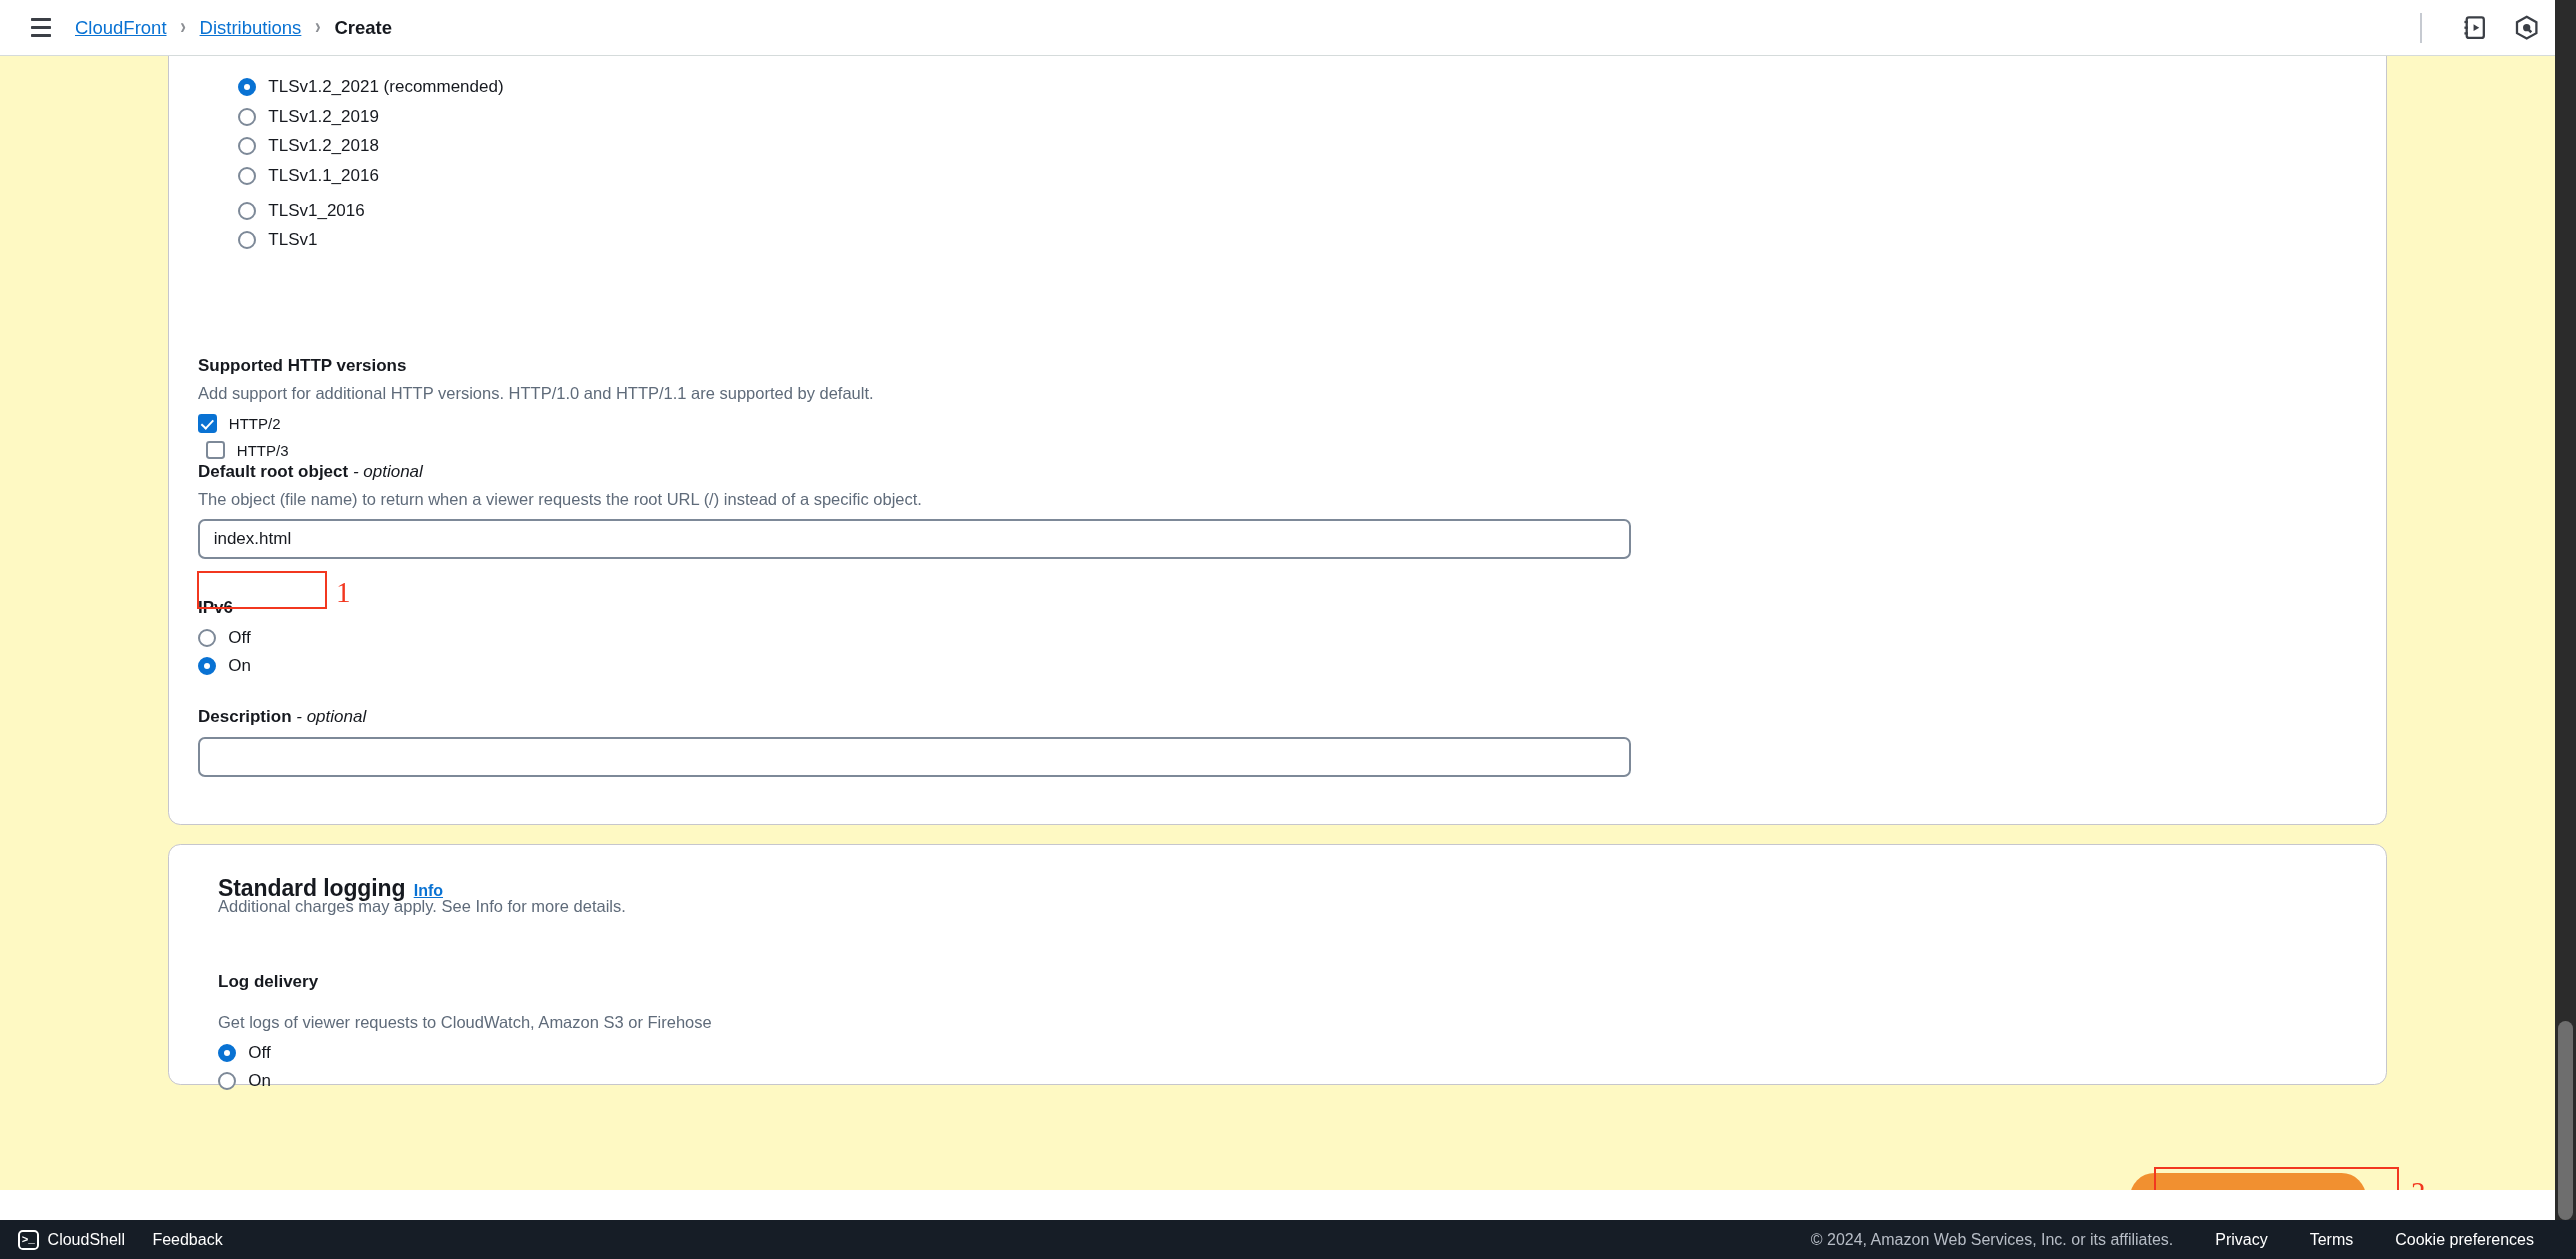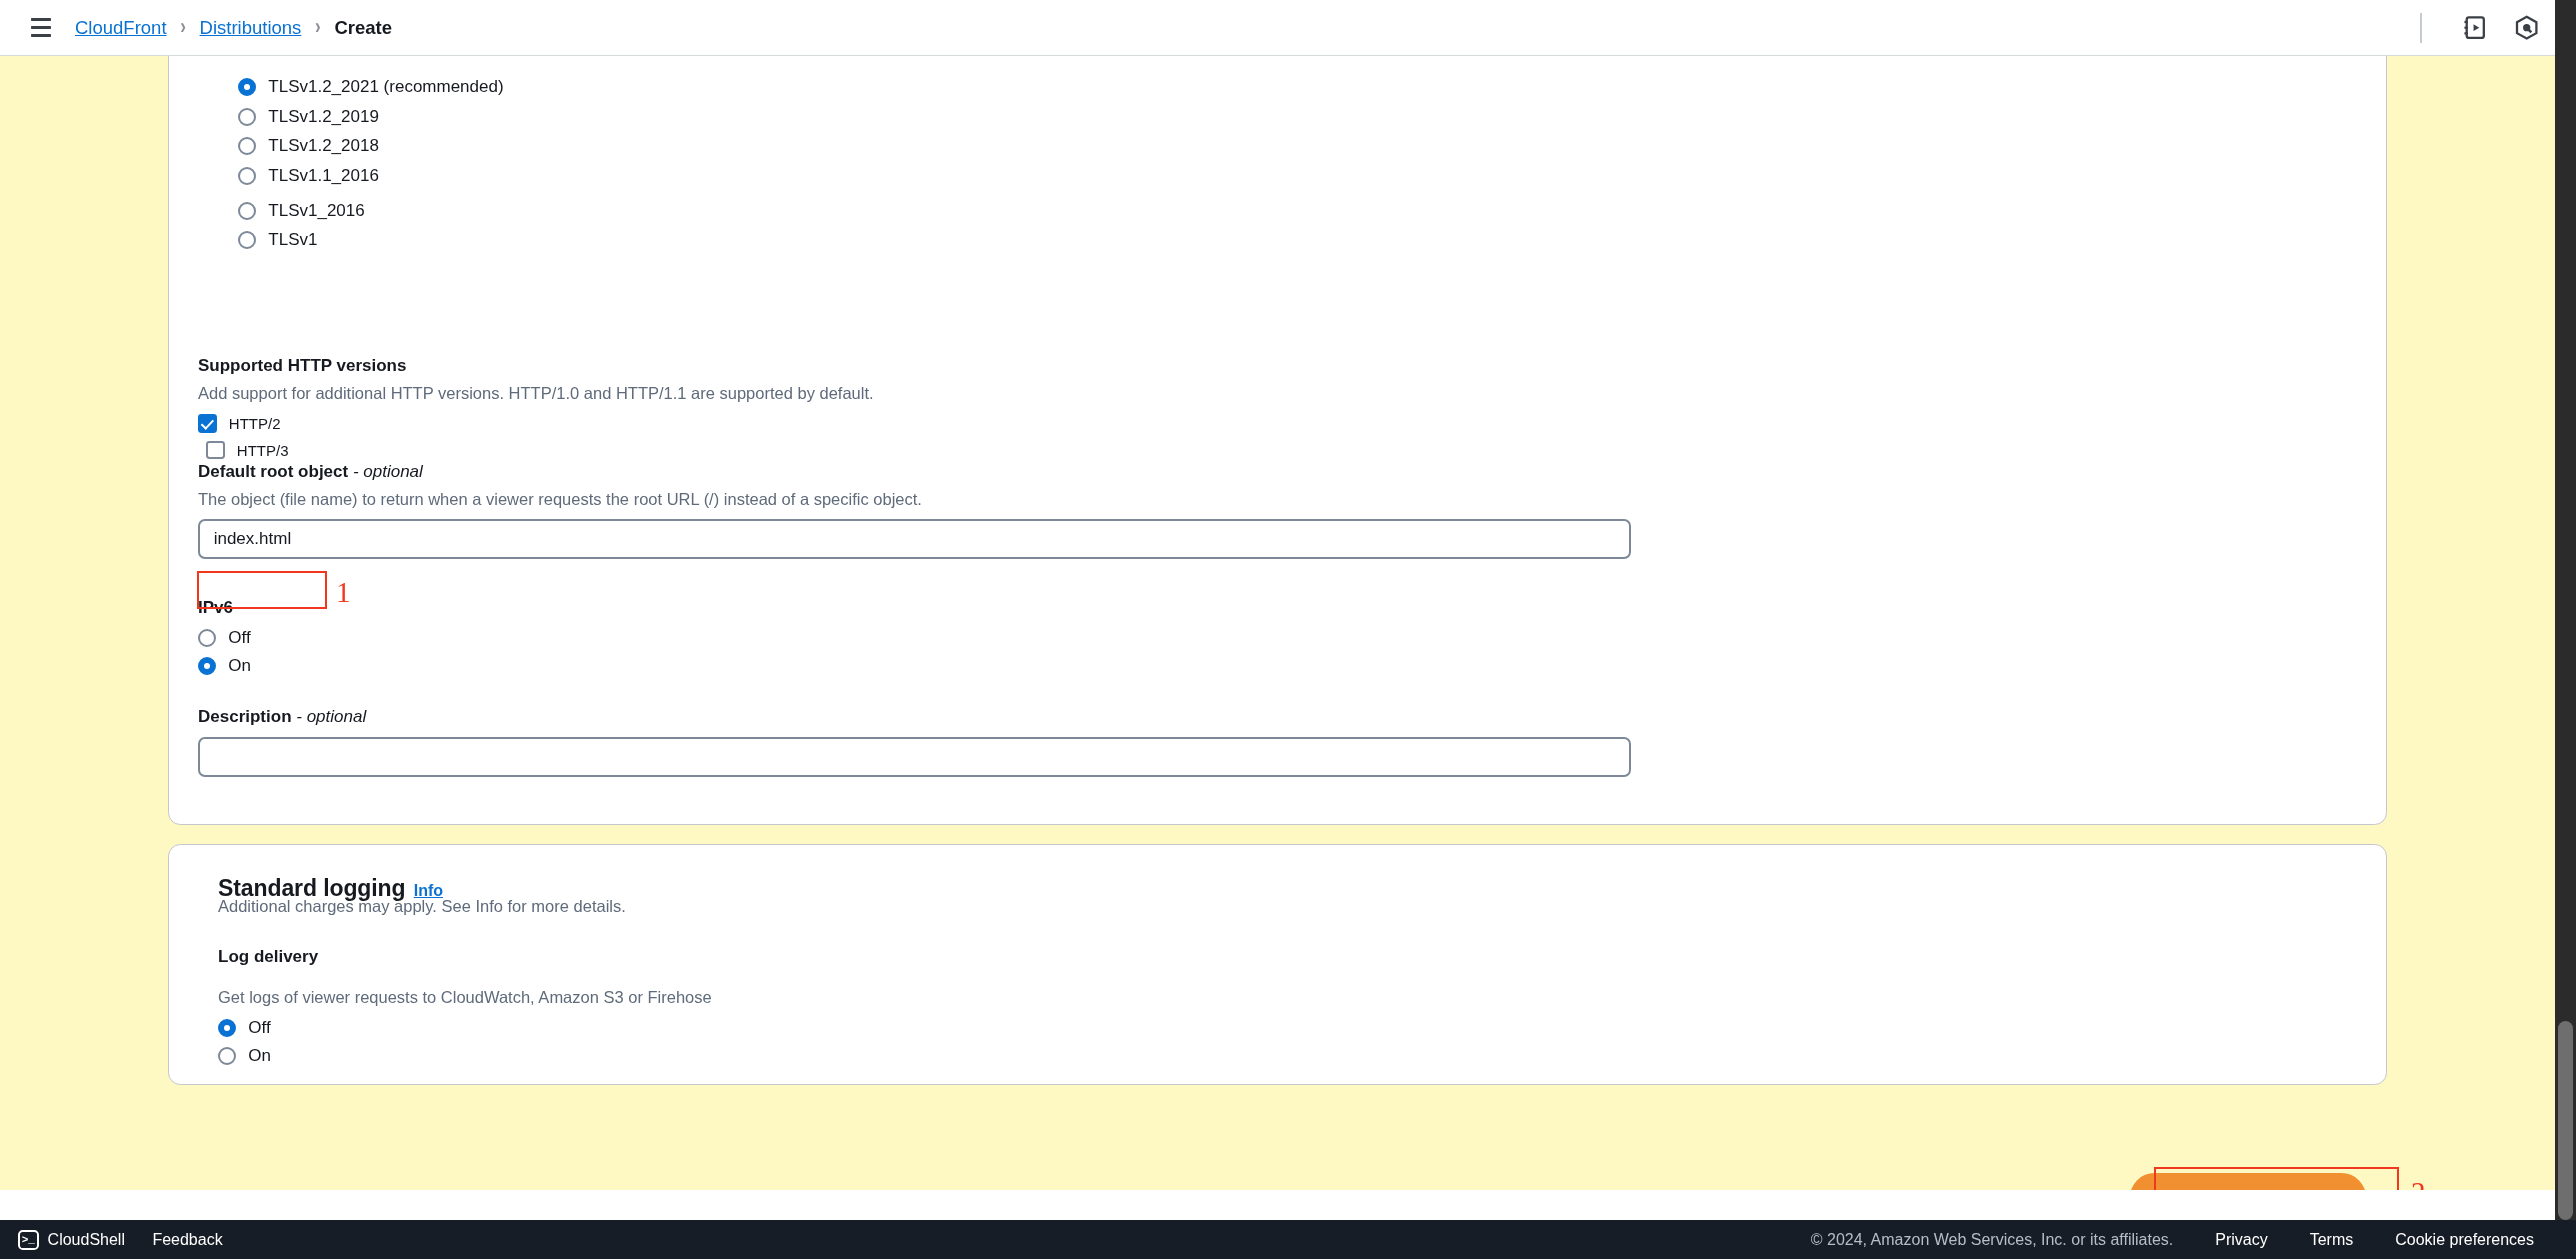--- a/index.html
+++ b/index.html
@@ -283,21 +283,21 @@
   <section class="panel" id="panel-logging">
     <div class="panel-inner">
 
       <div style="position:absolute; left:29px; top:30px; display:flex; align-items:baseline;">
         <span class="sect-title">Standard logging</span>
         <span class="info-link">Info</span>
       </div>
 
       <div class="desc" style="position:absolute; left:29px; top:50px;">Additional charges may apply. See Info for more details.</div>
 
-      <div style="position:absolute; left:29px; top:102px;">
+      <div style="position:absolute; left:29px; top:127px;">
         <div class="field-label">Log delivery</div>
         <div class="desc" style="margin-top:19px;">Get logs of viewer requests to CloudWatch, Amazon S3 or Firehose</div>
         <div class="radio-row" style="margin-top:9.6px;">
           <span class="radio checked"></span>
           <span class="radio-label">Off</span>
         </div>
         <div class="radio-row" style="margin-top:8.2px;">
           <span class="radio"></span>
           <span class="radio-label">On</span>
         </div>

